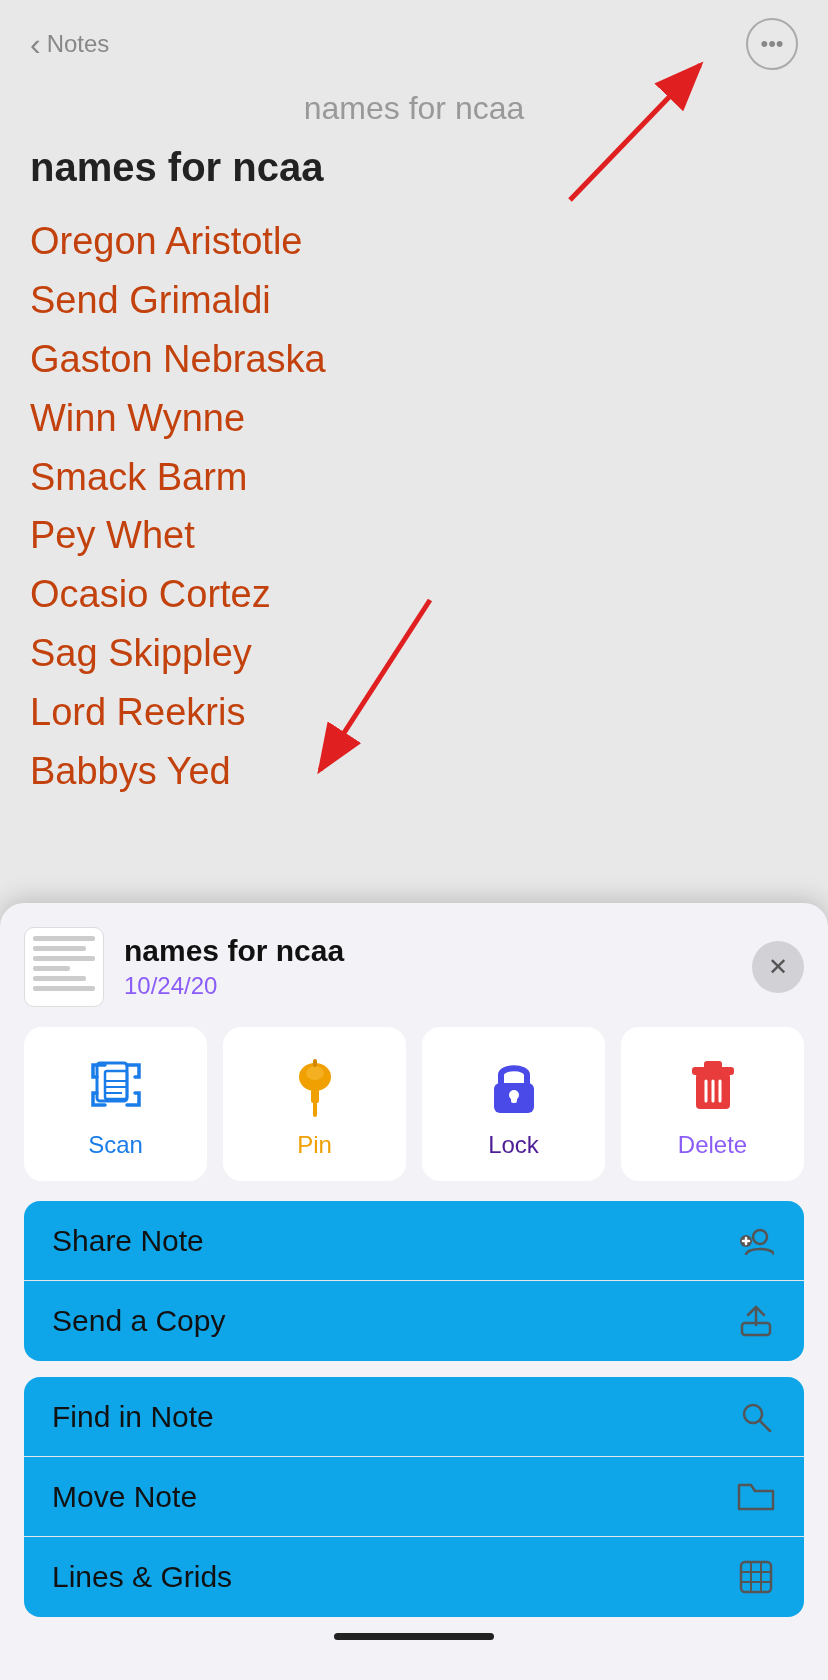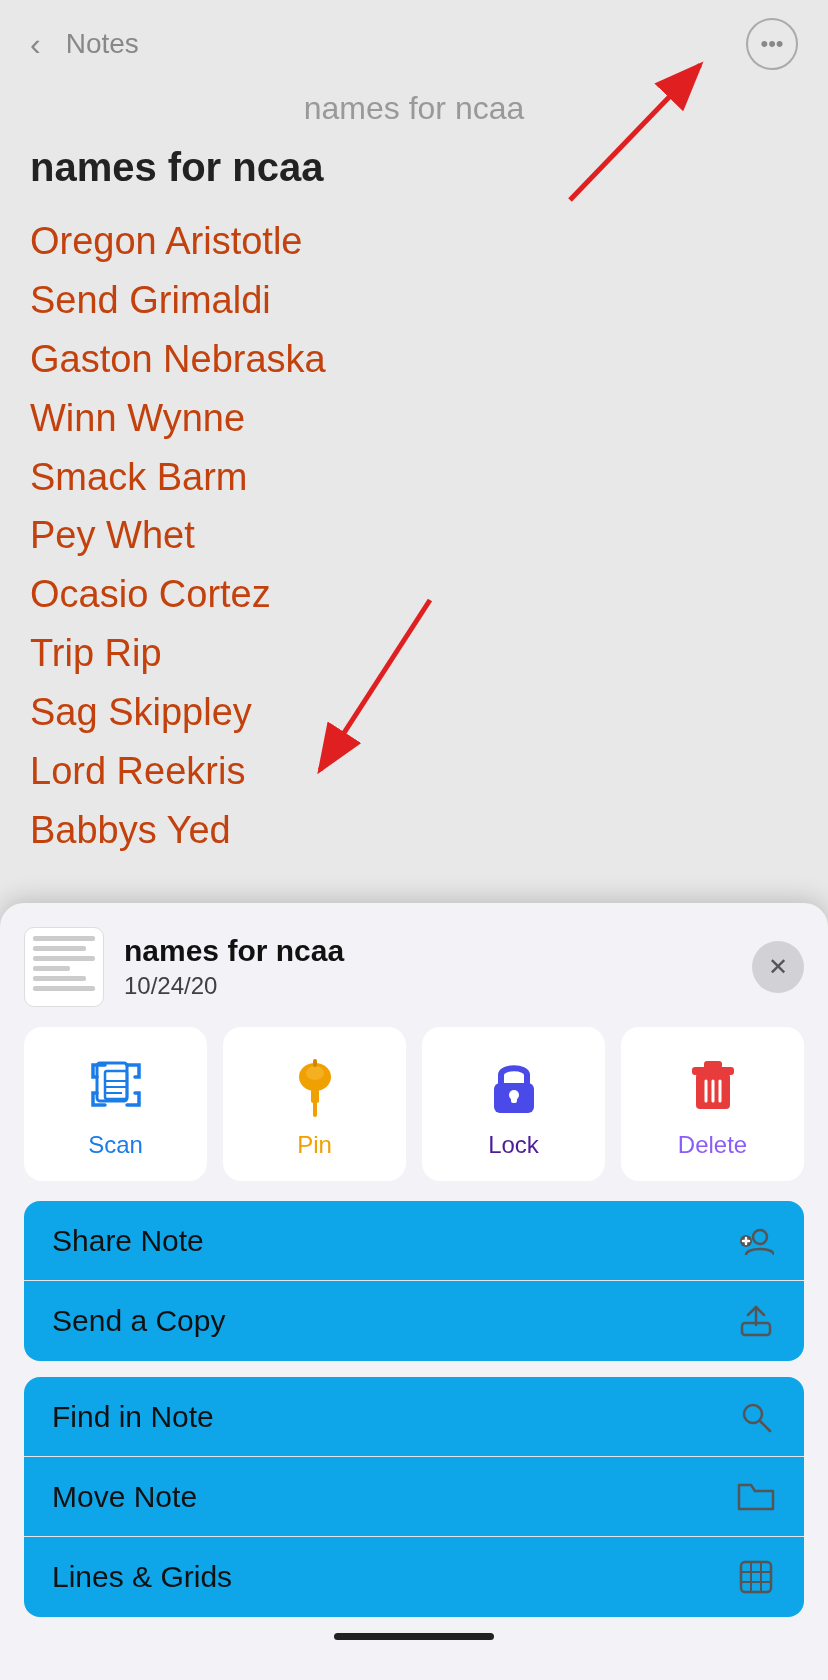--- a/index.html
+++ b/index.html
@@ -127,21 +127,21 @@
     }
 
     .sheet-note-title {
       font-size: 30px;
       font-weight: 700;
       color: #111;
     }
 
     .sheet-note-date {
       font-size: 24px;
-      color: #404040;
+      color: #8b5cf6;
       margin-top: 4px;
     }
 
     .close-btn {
       width: 52px;
       height: 52px;
       border-radius: 50%;
       background: #d1d1d6;
       border: none;
       display: flex;
@@ -242,42 +242,41 @@
       pointer-events: none;
     }
   </style>
 </head>
 <body>
 
 <div class="notes-bg">
   <div class="notes-header">
     <div class="notes-back">
       <span style="font-size:32px; color:#888;">‹</span>
-      <span style="font-size:28px; color:#888; font-weight:400;margin-left:19px;">Notes</span>
+      <span style="font-size:24px; color:#888; font-weight:400;">Notes</span>
     </div>
     <button class="notes-more-btn">
       <span>•••</span>
     </button>
   </div>
 
   <div class="note-title-bg">
     <span>names for ncaa</span>
   </div>
 
   <div class="note-content-title">names for ncaa</div>
 
   <div class="note-names">
     <div>Oregon Aristotle</div>
     <div>Send Grimaldi</div>
     <div>Gaston Nebraska</div>
     <div>Winn Wynne</div>
     <div>Smack Barm</div>
     <div>Pey Whet</div>
     <div>Ocasio Cortez</div>
-    <div>Trip Rip</div>
     <div>Sag Skippley</div>
     <div>Lord Reekris</div>
     <div>Babbys Yed</div>
   </div>
 </div>
 
 <svg class="arrow-svg" style="top:0; left:0; width:828px; height:700px;" viewBox="0 0 828 700">
 
   <defs>
     <marker id="arrowhead-up" markerWidth="10" markerHeight="8" refX="9" refY="4" orient="auto">

